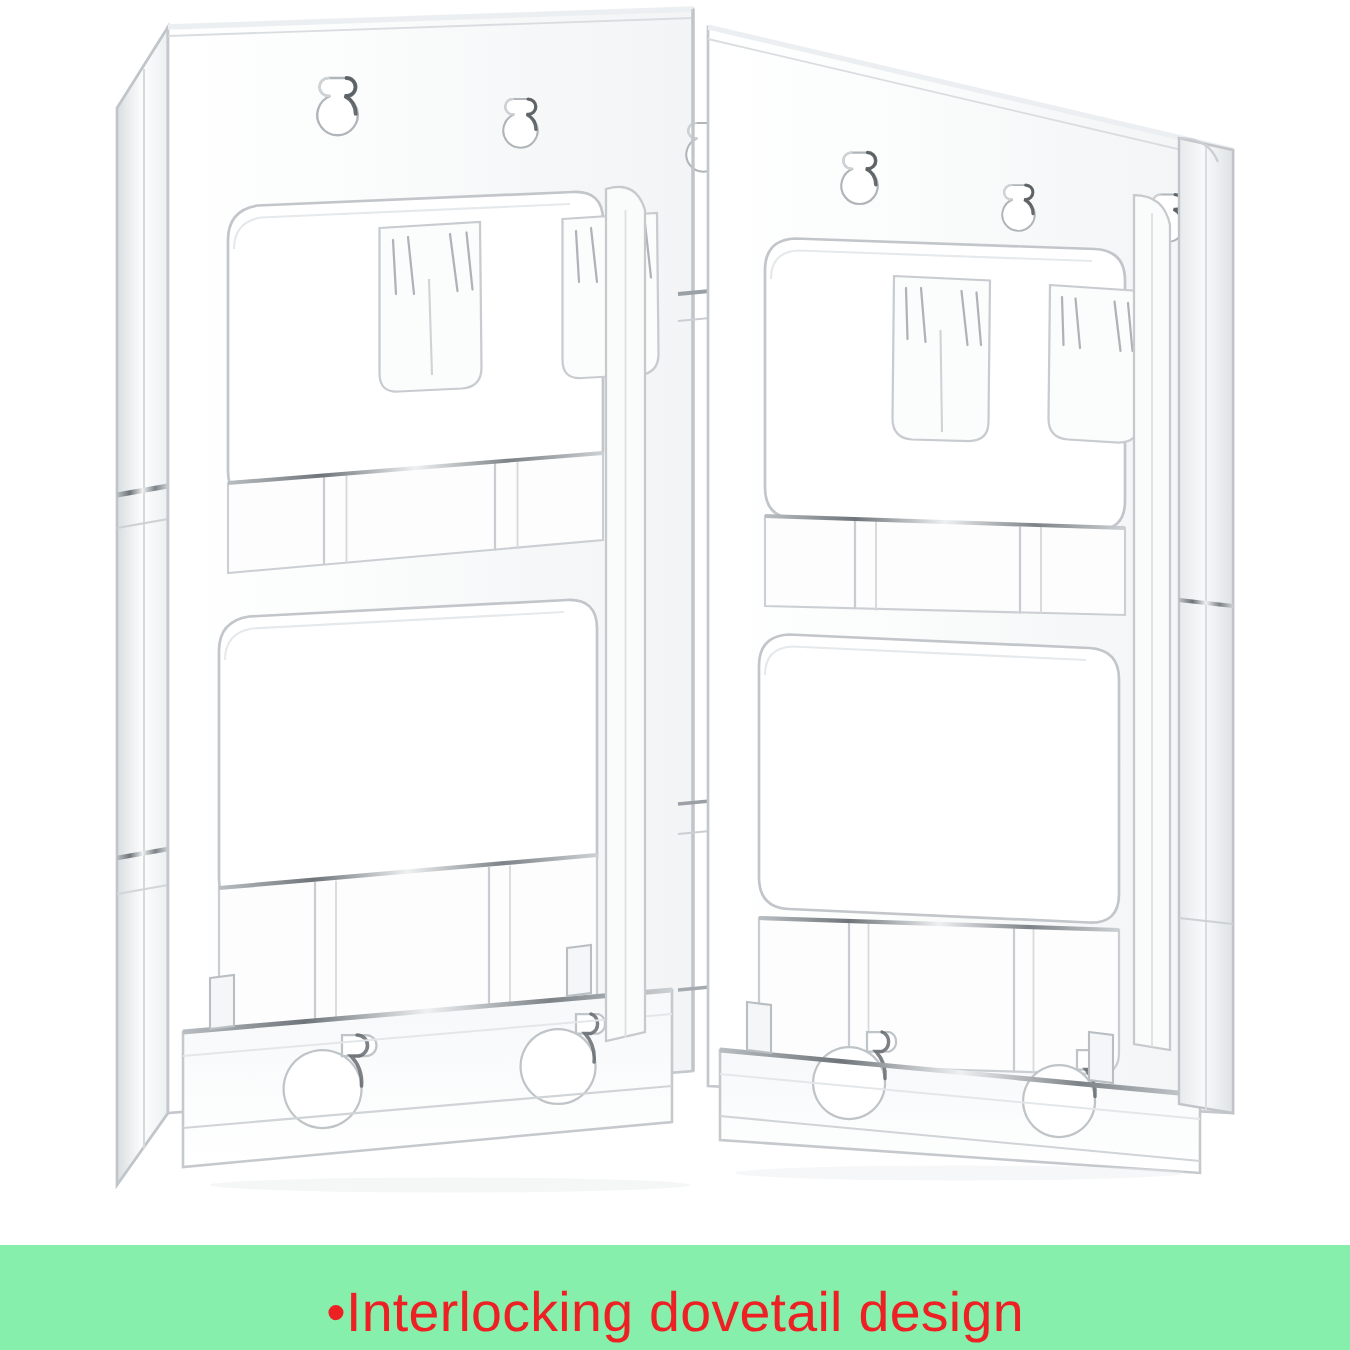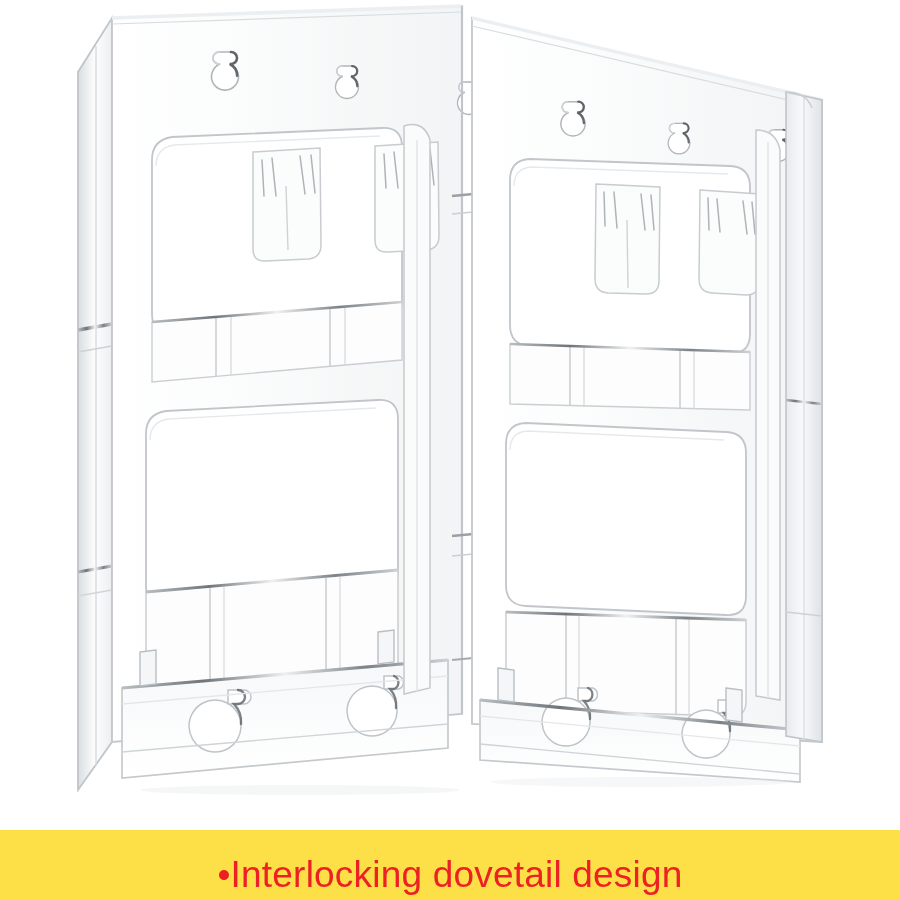--- a/index.html
+++ b/index.html
@@ -47,21 +47,21 @@
     line-height: 1;
     transform: scaleX(1.0);
   }
   .bullet-dot {
     display: inline-block;
   }
 </style>
 </head>
 <body>
 
-<div id="stage" style="background: #fde047; text-align: center;">
+<div id="stage" style="background: #86efac; text-align: center;">
 
   <div id="product-photo">
     <svg viewBox="0 0 900 830" xmlns="http://www.w3.org/2000/svg" aria-hidden="true">
       <defs>
 
         <linearGradient id="gFace" x1="0" y1="0" x2="1" y2="0">
           <stop offset="0%" stop-color="#ffffff"></stop>
           <stop offset="35%" stop-color="#fbfcfc"></stop>
           <stop offset="100%" stop-color="#f2f4f5"></stop>
         </linearGradient>

